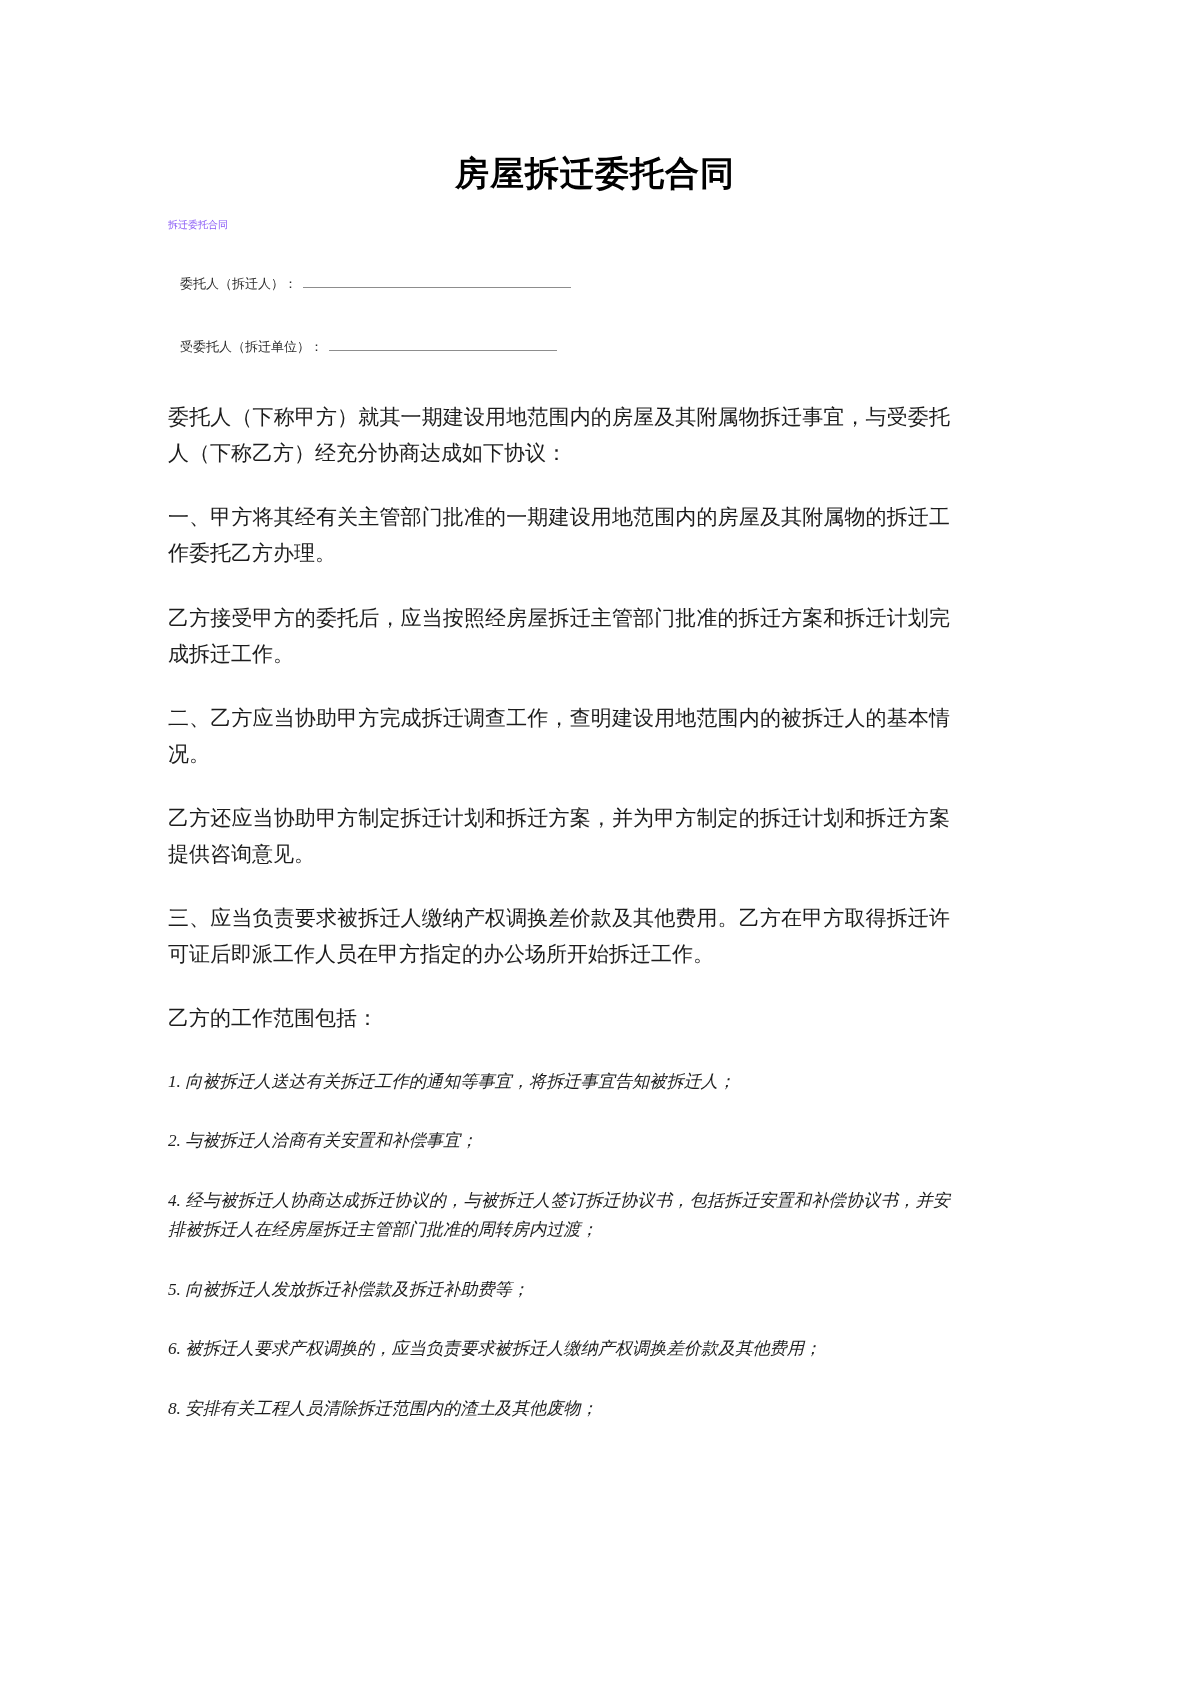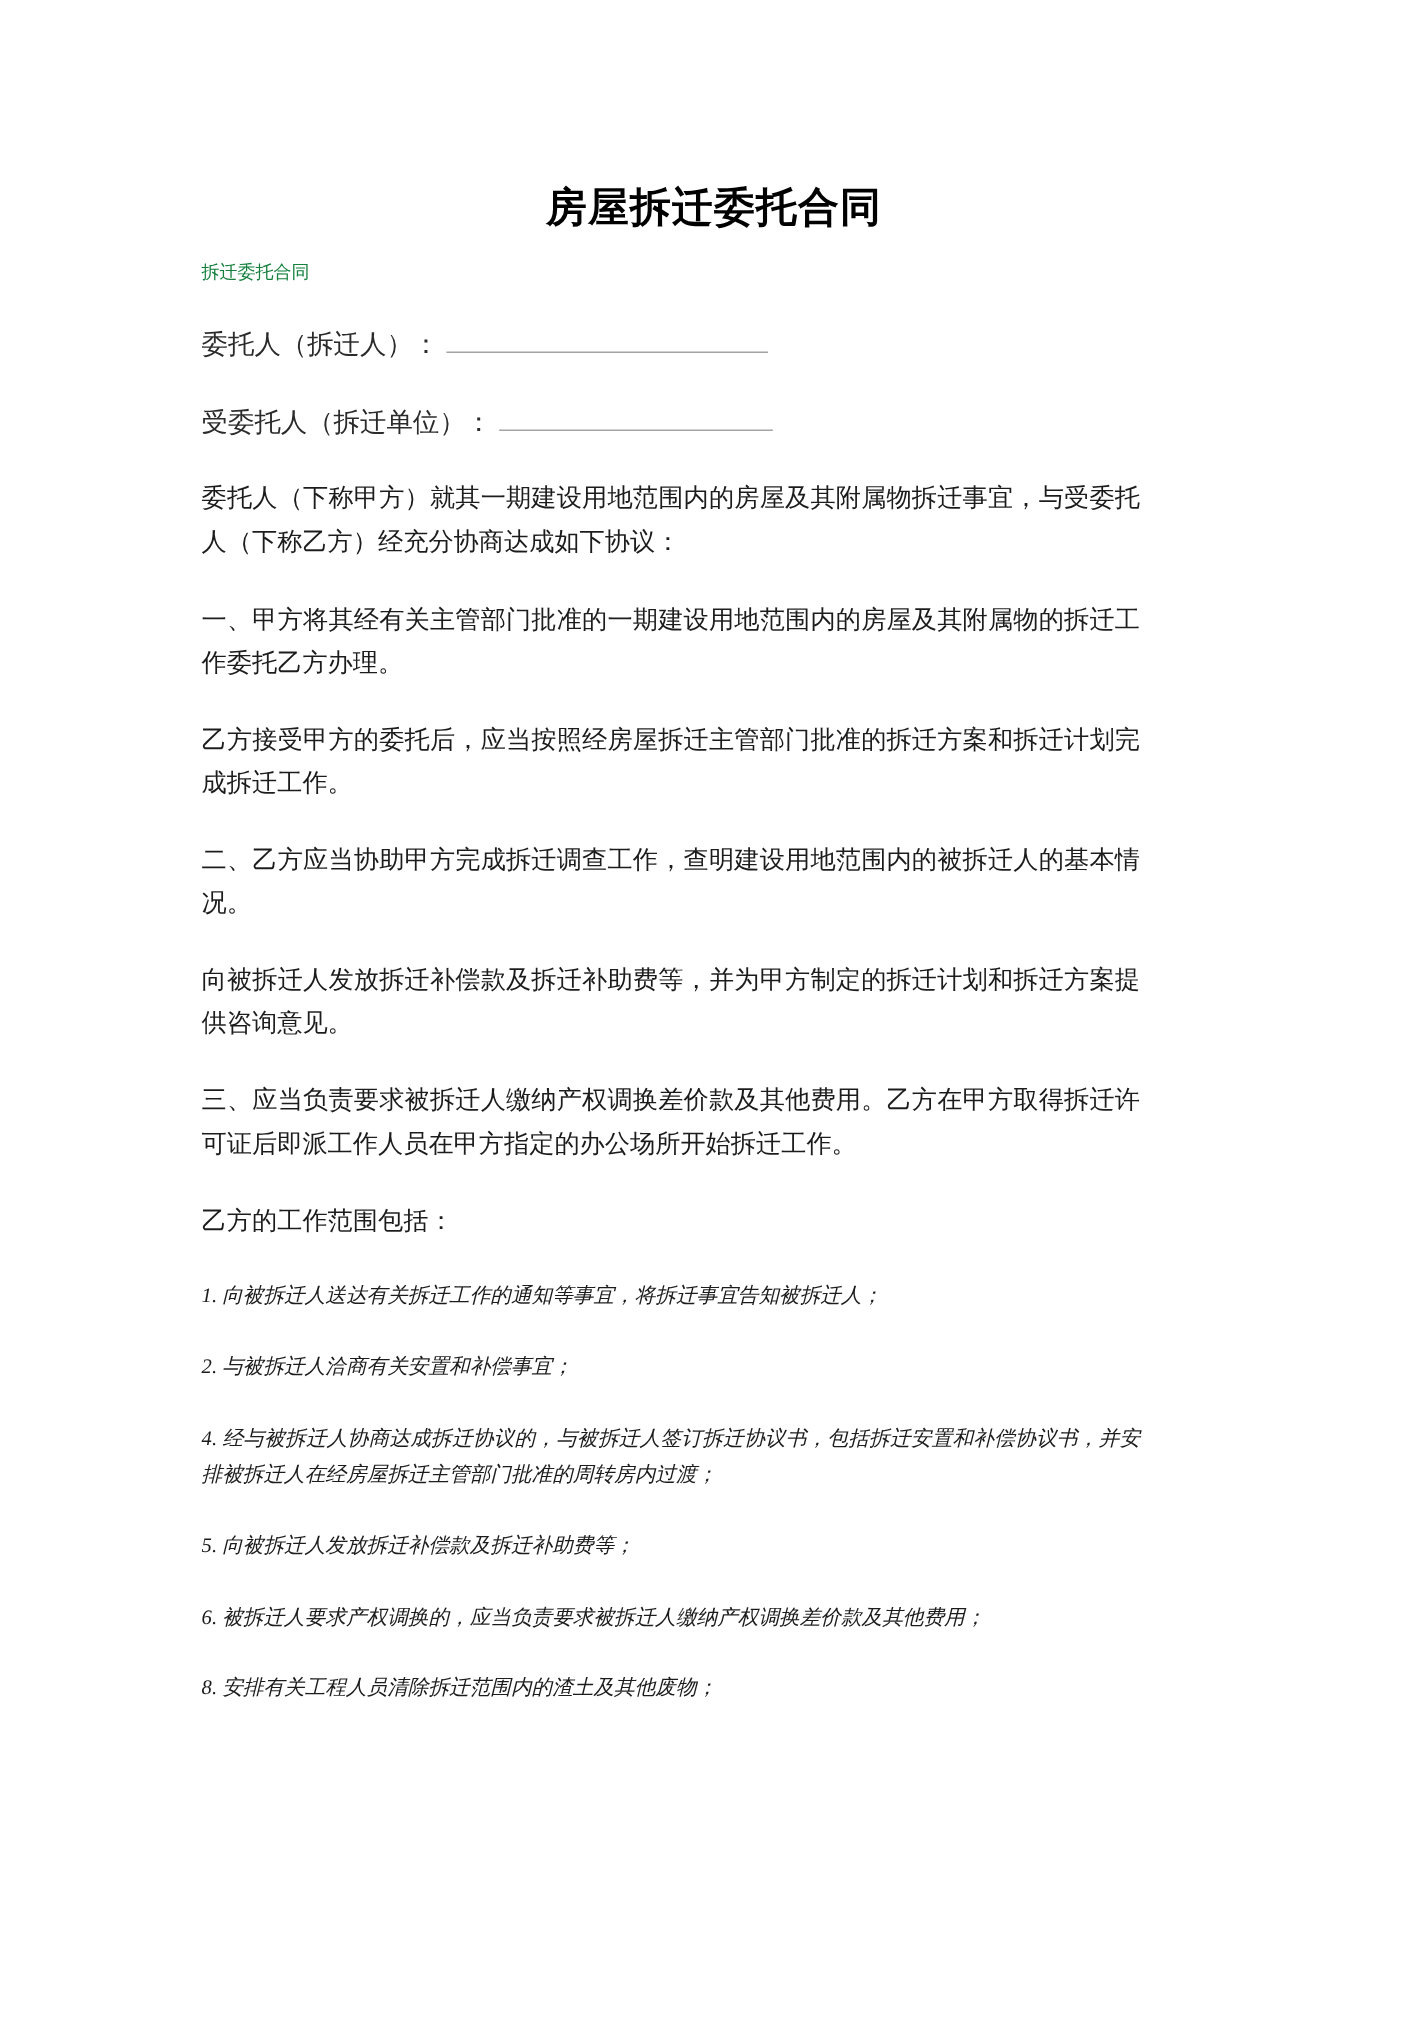--- a/index.html
+++ b/index.html
@@ -33,31 +33,31 @@
     padding-top: 152px;
     line-height: 1.25;
   }
   .content {
     width: 782px;
     margin-left: 168px;
     margin-right: 240px;
   }
   .subtitle {
     font-family: "Liberation Sans", "DejaVu Sans", sans-serif;
-    font-size: 15px;
-    color: #15803d;
+    font-size: 10px;
+    color: #8b5cf6;
     margin: 0;
     padding-top: 22px;
     line-height: 1.5;
   }
   .field-line {
-    font-family: Liberation Sans, sans-serif;
-    font-size: 22px;
+    font-family: Liberation Mono, monospace;
+    font-size: 13px;
     color: #2b2b2b;
-    margin: 0;
+    margin: 12px;
     padding-top: 30px;
     line-height: 1.6;
     white-space: nowrap;
   }
   .field-blank {
     display: inline-block;
     border-bottom: 1px solid #8d8d8d;
     height: 1em;
     vertical-align: baseline;
     margin-left: 6px;
@@ -105,21 +105,21 @@
     </p>
 
     <p class="para">委托人（下称甲方）就其一期建设用地范围内的房屋及其附属物拆迁事宜，与受委托人（下称乙方）经充分协商达成如下协议：</p>
 
     <p class="para">一、甲方将其经有关主管部门批准的一期建设用地范围内的房屋及其附属物的拆迁工作委托乙方办理。</p>
 
     <p class="para">乙方接受甲方的委托后，应当按照经房屋拆迁主管部门批准的拆迁方案和拆迁计划完成拆迁工作。</p>
 
     <p class="para">二、乙方应当协助甲方完成拆迁调查工作，查明建设用地范围内的被拆迁人的基本情况。</p>
 
-    <p class="para">向被拆迁人发放拆迁补偿款及拆迁补助费等，并为甲方制定的拆迁计划和拆迁方案提供咨询意见。</p>
+    <p class="para">乙方还应当协助甲方制定拆迁计划和拆迁方案，并为甲方制定的拆迁计划和拆迁方案提供咨询意见。</p>
 
     <p class="para">三、应当负责要求被拆迁人缴纳产权调换差价款及其他费用。乙方在甲方取得拆迁许可证后即派工作人员在甲方指定的办公场所开始拆迁工作。</p>
 
     <p class="para">乙方的工作范围包括：</p>
 
     <p class="item">1. 向被拆迁人送达有关拆迁工作的通知等事宜，将拆迁事宜告知被拆迁人；</p>
 
     <p class="item">2. 与被拆迁人洽商有关安置和补偿事宜；</p>
 
 

